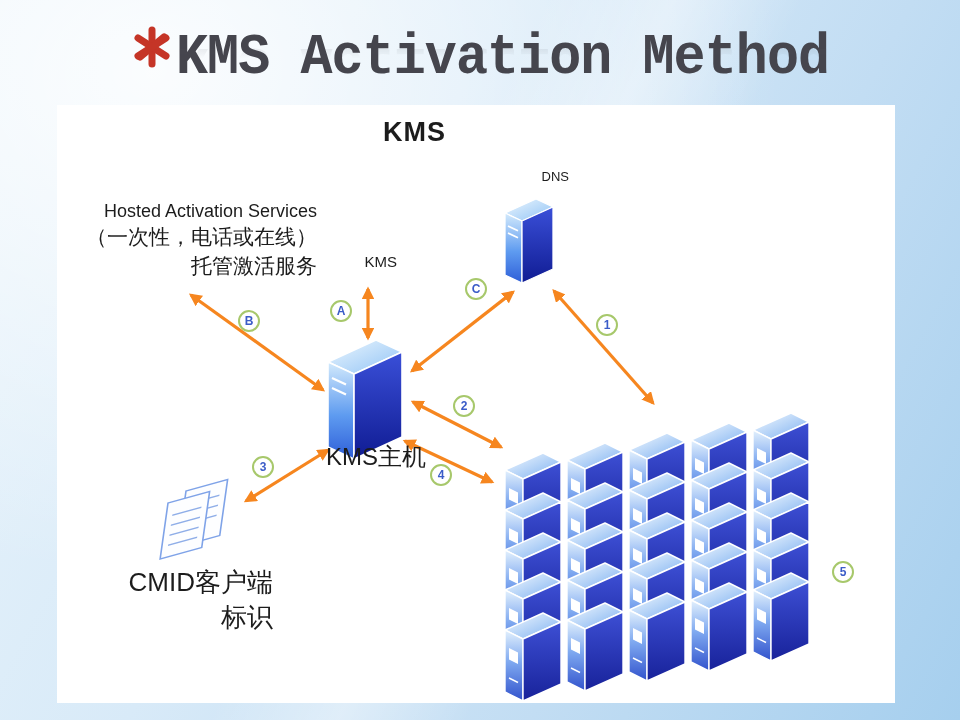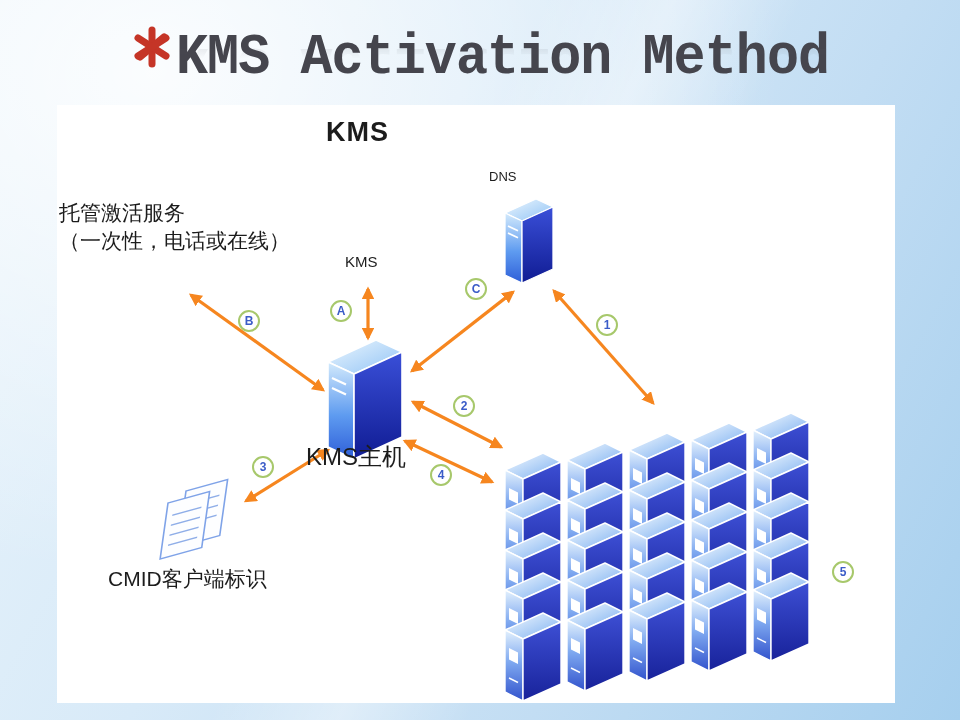--- a/index.html
+++ b/index.html
@@ -21,29 +21,29 @@
   }
   .title-reflection{
     position:absolute;left:46px;top:78px;white-space:nowrap;
     font-size:58px;font-weight:bold;letter-spacing:-1px;color:#5A5A63;
     transform:scaleX(.92) scaleY(-1);transform-origin:left top;line-height:1.1;opacity:.30;
     -webkit-mask-image:linear-gradient(to top, rgba(0,0,0,.85) 0%, rgba(0,0,0,0) 42%);
     mask-image:linear-gradient(to top, rgba(0,0,0,.85) 0%, rgba(0,0,0,0) 42%);
   }
   
   .panel{position:absolute;left:57px;top:105px;width:838px;height:598px;background:#ffffff;}
-  .panel .lbl{position:absolute;color:#1c1c1c;text-align:left;}
+  .panel .lbl{position:absolute;color:#1c1c1c;text-align:right;}
   .kms-heading{left:269px;top:12px;width:120px;font-size:27px;font-weight:bold;color:#F0802B;letter-spacing:1px;}
   .dns-label{left:432px;top:64px;width:80px;font-size:13px;color:#222;}
   .hosted-block{left:2px;top:94px;width:258px;font-size:18px;line-height:1.35;}
   .hosted-block .cn{font-size:21px;}
   .kms-service-label{left:288px;top:148px;width:52px;font-size:15px;}
   .install-key-label{left:304px;top:196px;width:122px;font-size:24px;}
   .kms-host-label{left:249px;top:336px;width:120px;font-size:24px;}
-  .cmid-label{left:51px;top:460px;width:165px;font-size:21px;}
+  .cmid-label{left:51px;top:460px;width:165px;font-size:26px;}
   
   .badge{
     position:absolute;width:22px;height:22px;border-radius:50%;
     background:#fff;border:2px solid #A7C86B;box-sizing:border-box;
     color:#3B5CC8;font-size:12px;font-weight:bold;line-height:18px;text-align:center;
   }
   .badge-a{left:273px;top:195px;} .badge-b{left:181px;top:205px;} .badge-c{left:408px;top:173px;}
   .badge-1{left:539px;top:209px;} .badge-2{left:396px;top:290px;} .badge-3{left:195px;top:351px;}
   .badge-4{left:373px;top:359px;} .badge-5{left:775px;top:456px;}
   svg{position:absolute;left:0;top:0;}
@@ -184,22 +184,23 @@
       <use href="#ctower" xlink:href="#ctower" x="634" y="495"></use>
       <use href="#ctower" xlink:href="#ctower" x="572" y="505"></use>
       <use href="#ctower" xlink:href="#ctower" x="510" y="515"></use>
       <use href="#ctower" xlink:href="#ctower" x="448" y="525"></use>
     </g>
   </svg>
 
   <div class="lbl kms-heading">KMS</div>
   <div class="lbl dns-label">DNS</div>
   <div class="lbl hosted-block">
+    <div>Hosted Activation Services</div>
+    <div class="cn">（一次性，电话或在线）</div>
     <div class="cn">托管激活服务</div>
-    <div class="cn">（一次性，电话或在线）</div>
   </div>
   <div class="lbl kms-service-label">KMS</div>
   <div class="lbl kms-host-label">KMS主机</div>
   <div class="lbl cmid-label">CMID客户端标识</div>
 
   <div class="badge badge-a">A</div>
   <div class="badge badge-b">B</div>
   <div class="badge badge-c">C</div>
   <div class="badge badge-1">1</div>
   <div class="badge badge-2">2</div>

